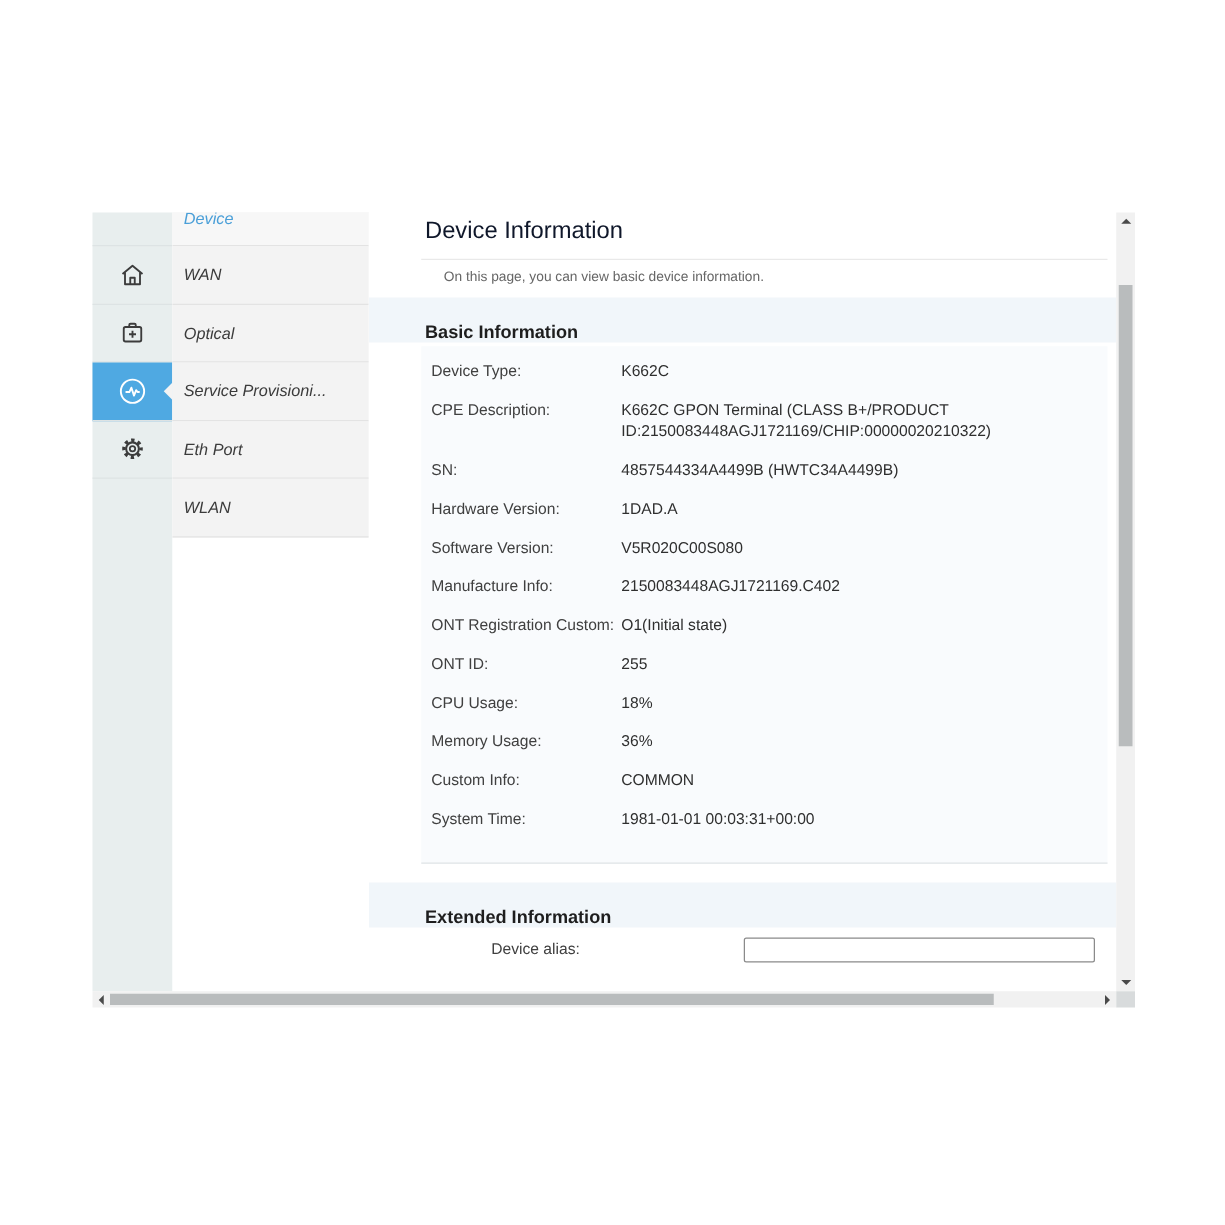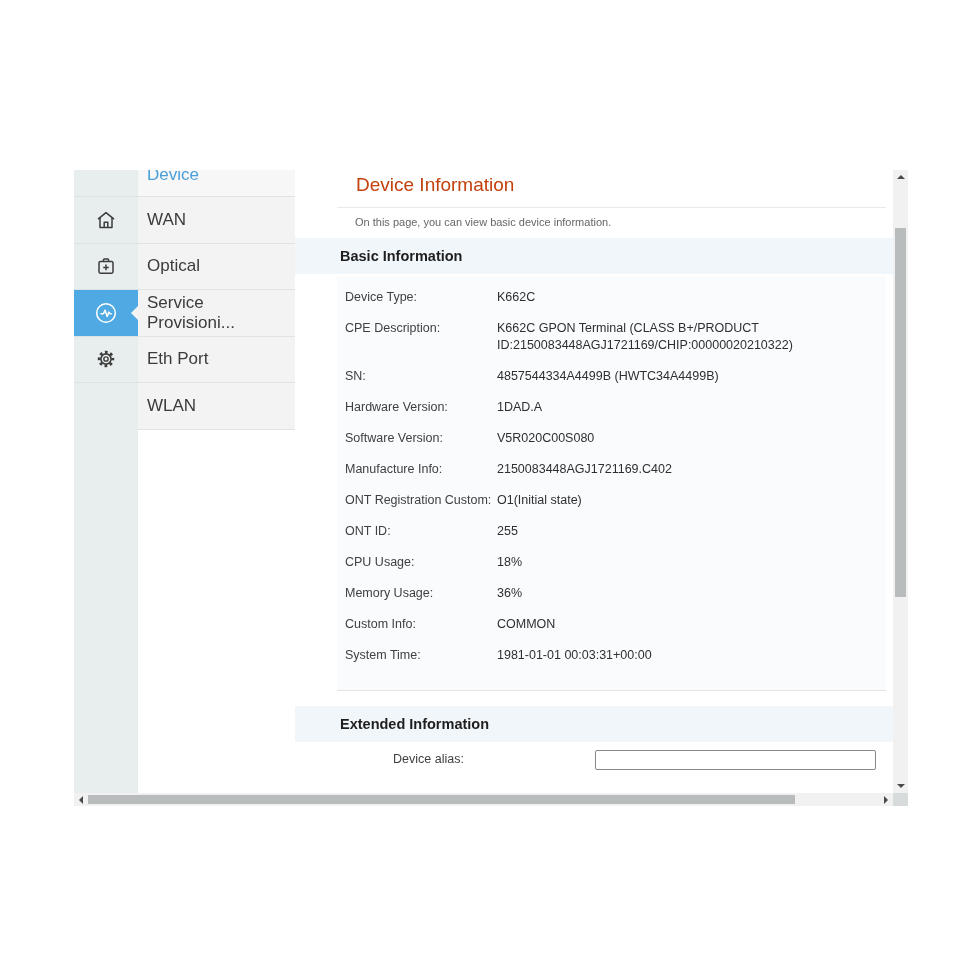--- a/index.html
+++ b/index.html
@@ -12,31 +12,31 @@
   .rail-item{height:45.5px;border-bottom:1px solid #dde3e4;display:flex;align-items:center;justify-content:center;position:relative;cursor:pointer;}
   .rail-item.selected{background:#4FA9E2;}
   .rail-item.selected .notch{position:absolute;right:0;top:50%;margin-top:-7px;width:0;height:0;
     border-top:7px solid transparent;border-bottom:7px solid transparent;border-right:7px solid #f3f3f3;}
   .rail-item svg{display:block;}
 
   
   .menu-panel{position:absolute;left:64px;top:0;width:157px;height:623px;background:#ffffff;}
   .menu-list{background:#f3f3f3;}
   .menu-item{height:46.5px;box-sizing:border-box;border-bottom:1px solid #e3e3e3;display:flex;align-items:center;
-    padding-left:9px;font-size:17px;color:#3b3b3b;cursor:pointer;background:#f3f3f3;}
+    padding-left:9px;font-size:13px;color:#3b3b3b;cursor:pointer;background:#f3f3f3;font-style:italic;}
   .menu-item.active{color:#4A9FD8;background:#f7f7f7;}
   .menu-item.partial{height:27px;overflow:hidden;align-items:flex-start;}
   .menu-item.partial span{display:block;margin-top:-3px;line-height:16px;}
 
   
   .content{position:absolute;left:221px;top:0;width:598px;height:623px;background:#fff;overflow:hidden;}
-  .content-title{position:absolute;left:61px;top:4px;font-size:19px;color:#c2410c;}
+  .content-title{position:absolute;left:45px;top:4px;font-size:19px;color:#0f172a;}
   .title-divider{position:absolute;left:42px;top:37px;width:549px;height:1px;background:#e9e9e9;}
   .content-desc{position:absolute;left:60px;top:46px;font-size:11px;color:#666;}
-  .section-band{position:absolute;left:0;width:598px;height:36px;background:#f1f6fa;display:flex;align-items:center;}
+  .section-band{position:absolute;left:0;width:598px;height:36px;background:#f1f6fa;display:flex;align-items:flex-end;}
   .section-band .heading{margin-left:45px;font-size:14.5px;font-weight:bold;color:#1e1e1e;}
   .band-basic{top:68px;}
   .band-extended{top:536px;}
   .fields-panel{position:absolute;left:42px;top:107px;width:549px;height:414px;background:#f9fbfd;
     border-bottom:1px solid #e0e4e6;box-sizing:border-box;padding-top:5px;}
   .field-row{display:flex;padding:7px 0 7px 8px;font-size:12.5px;line-height:17px;}
   .field-label{width:152px;flex:0 0 152px;color:#404040;}
   .field-value{width:380px;color:#2f2f2f;}
   .alias-row{position:absolute;left:50px;top:578px;width:540px;display:flex;align-items:center;font-size:12.5px;margin-left:48px;}
   .alias-row .field-label{flex:0 0 152px;}

